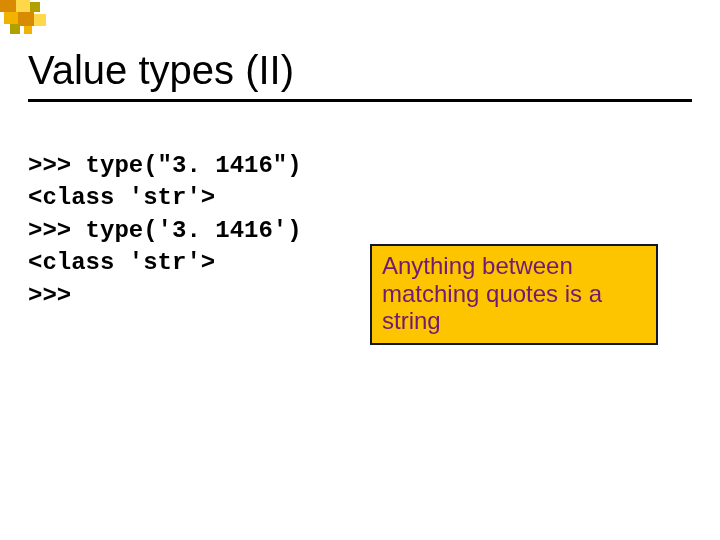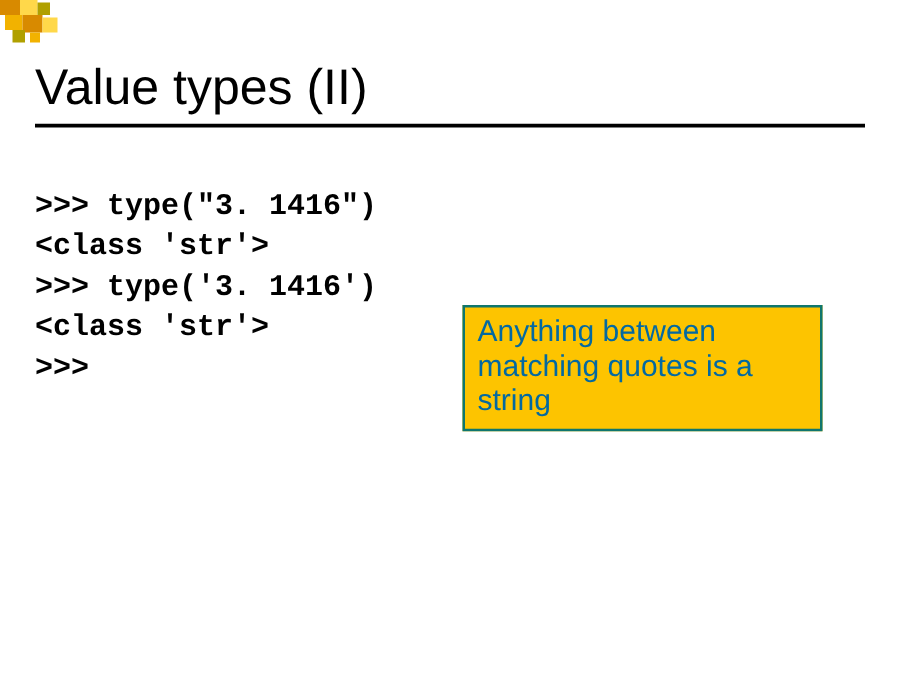--- a/index.html
+++ b/index.html
@@ -54,25 +54,25 @@
     font-weight: bold;
     color: #000;
     white-space: pre;
   }
   .callout {
     position: absolute;
     left: 370px;
     top: 244px;
     width: 288px;
     background: #fdc400;
-    border: 2px solid #0f766e;
+    border: 2px solid #0f172a;
     padding: 6px 10px 8px 10px;
     font-size: 24px;
     line-height: 1.15;
-    color: #0369a1;
+    color: #701a75;
     box-sizing: border-box;
   }
 </style>
 </head>
 <body>
 
 <div class="slide">
 
   <div class="corner-decor">
     <div class="sq" style="left:0px; top:0px; width:16px; height:12px; background:#d88a00;"></div>

